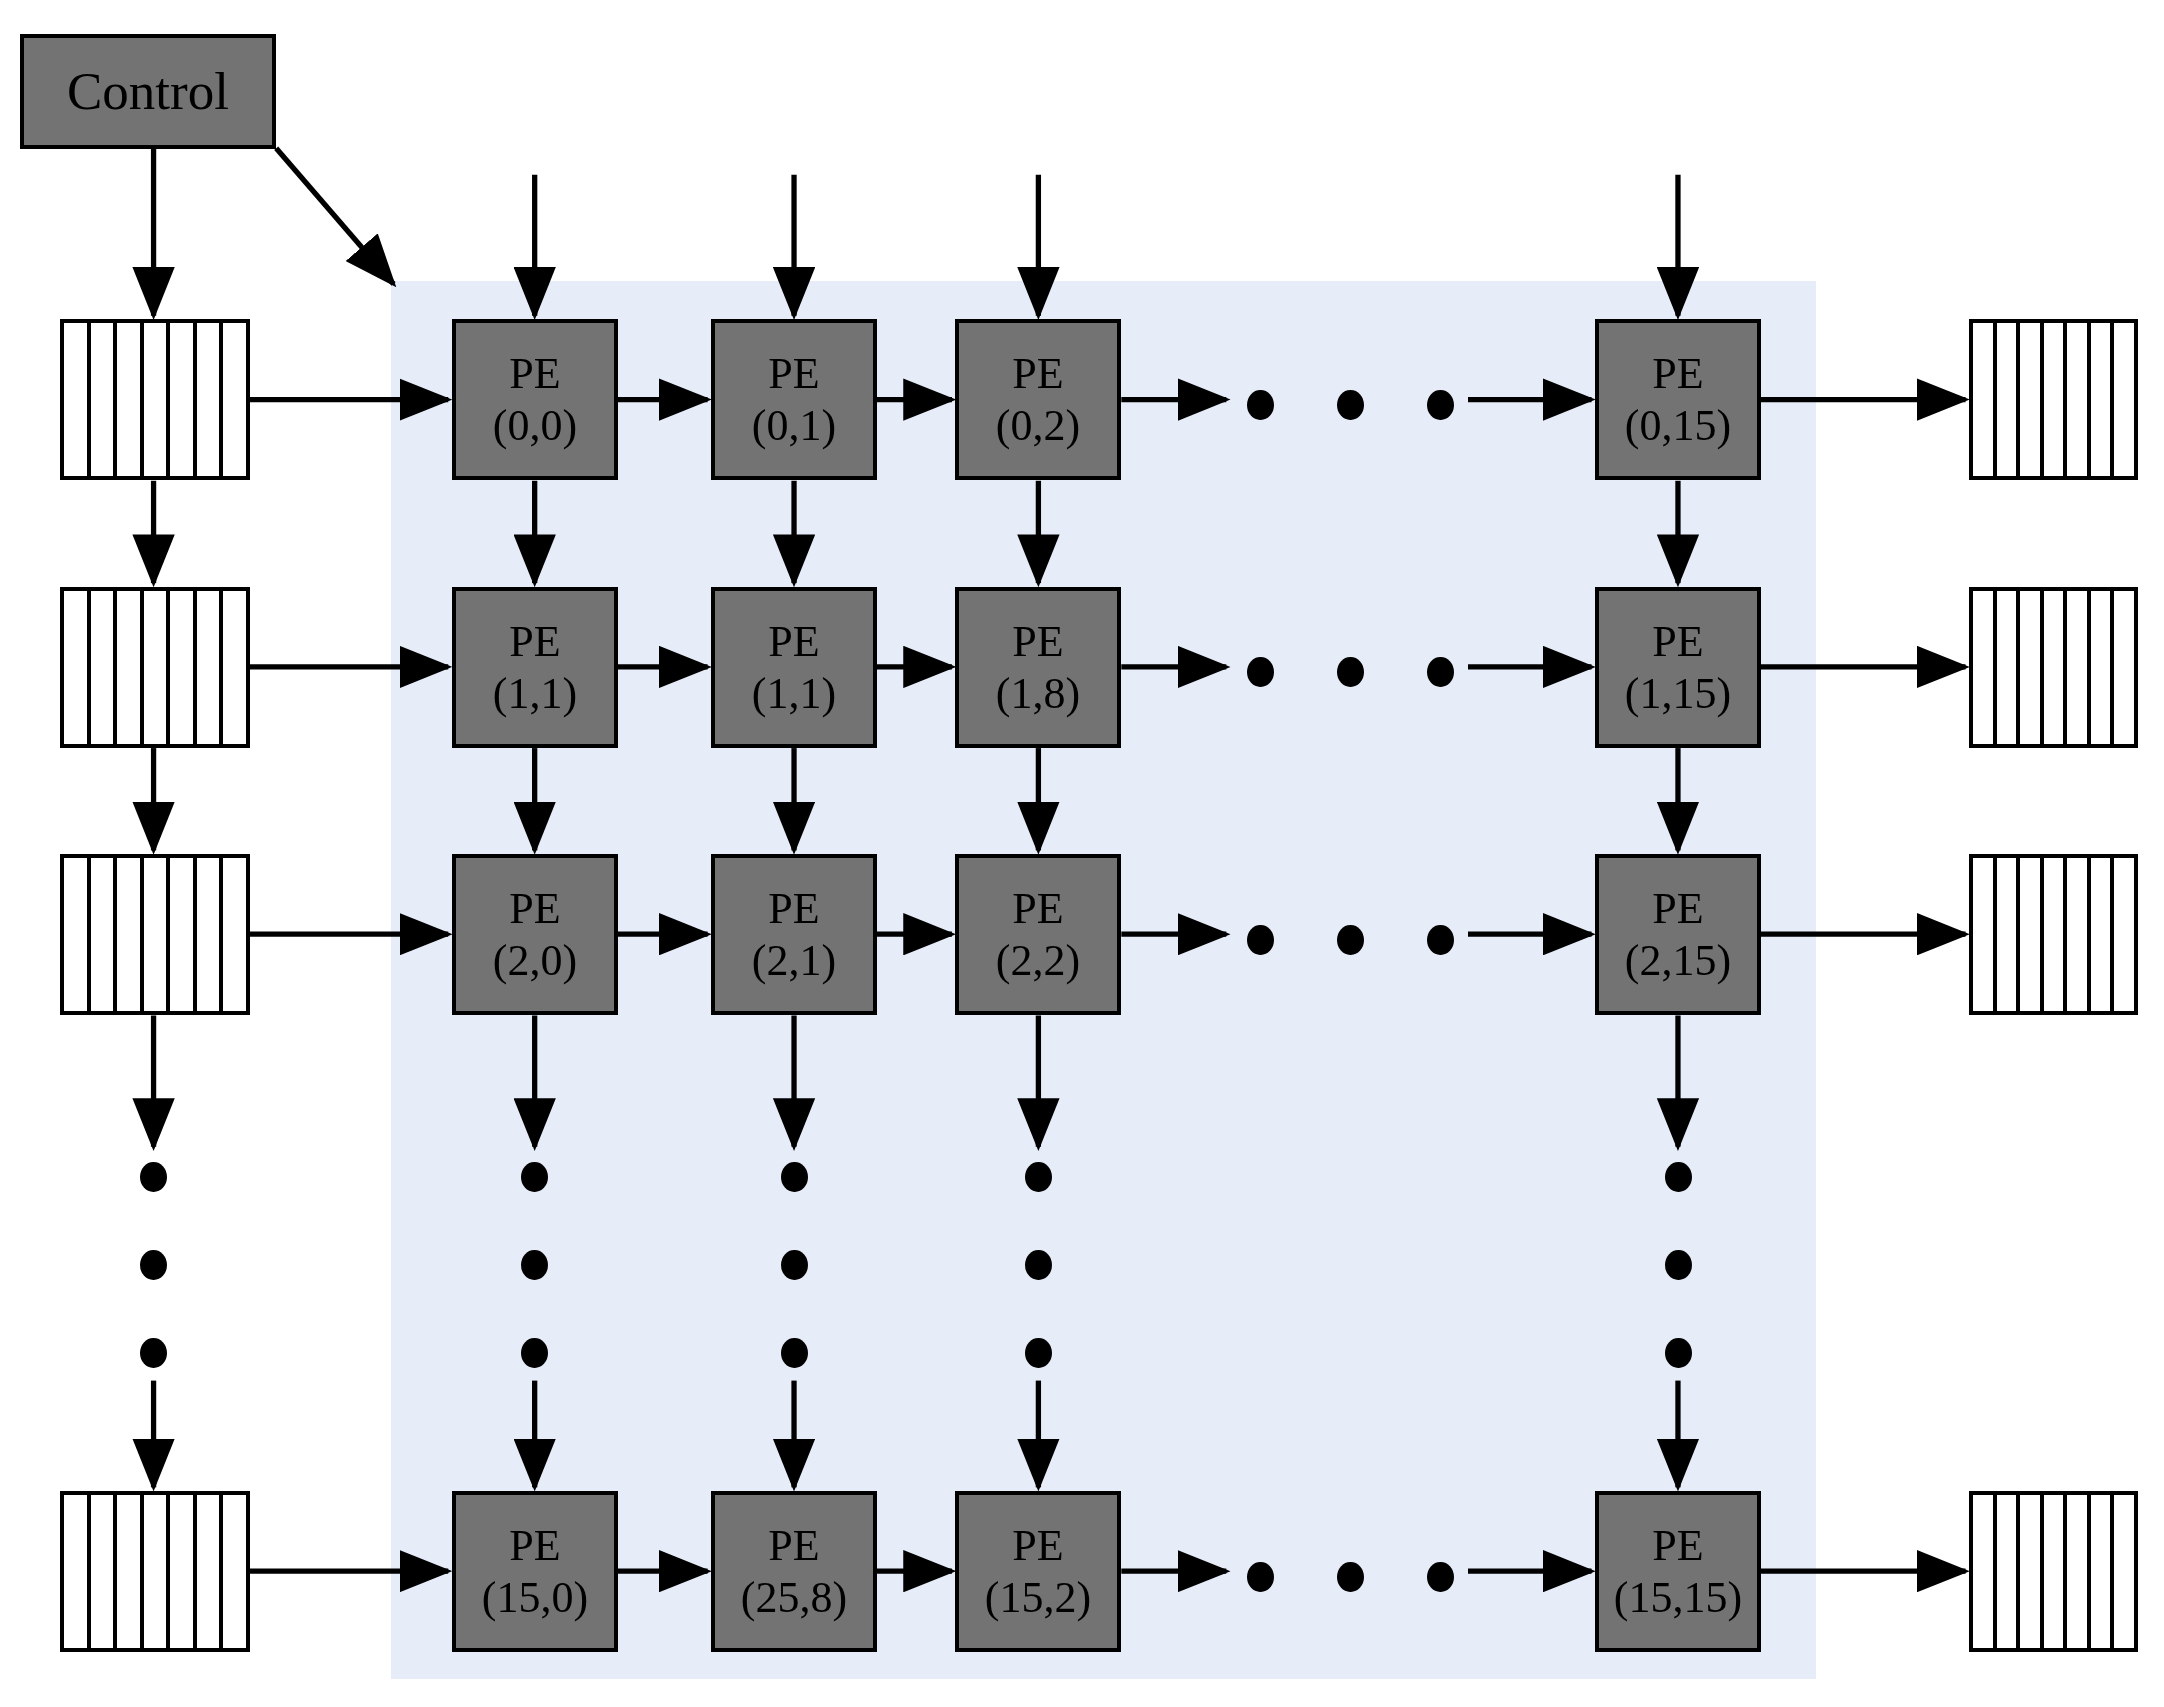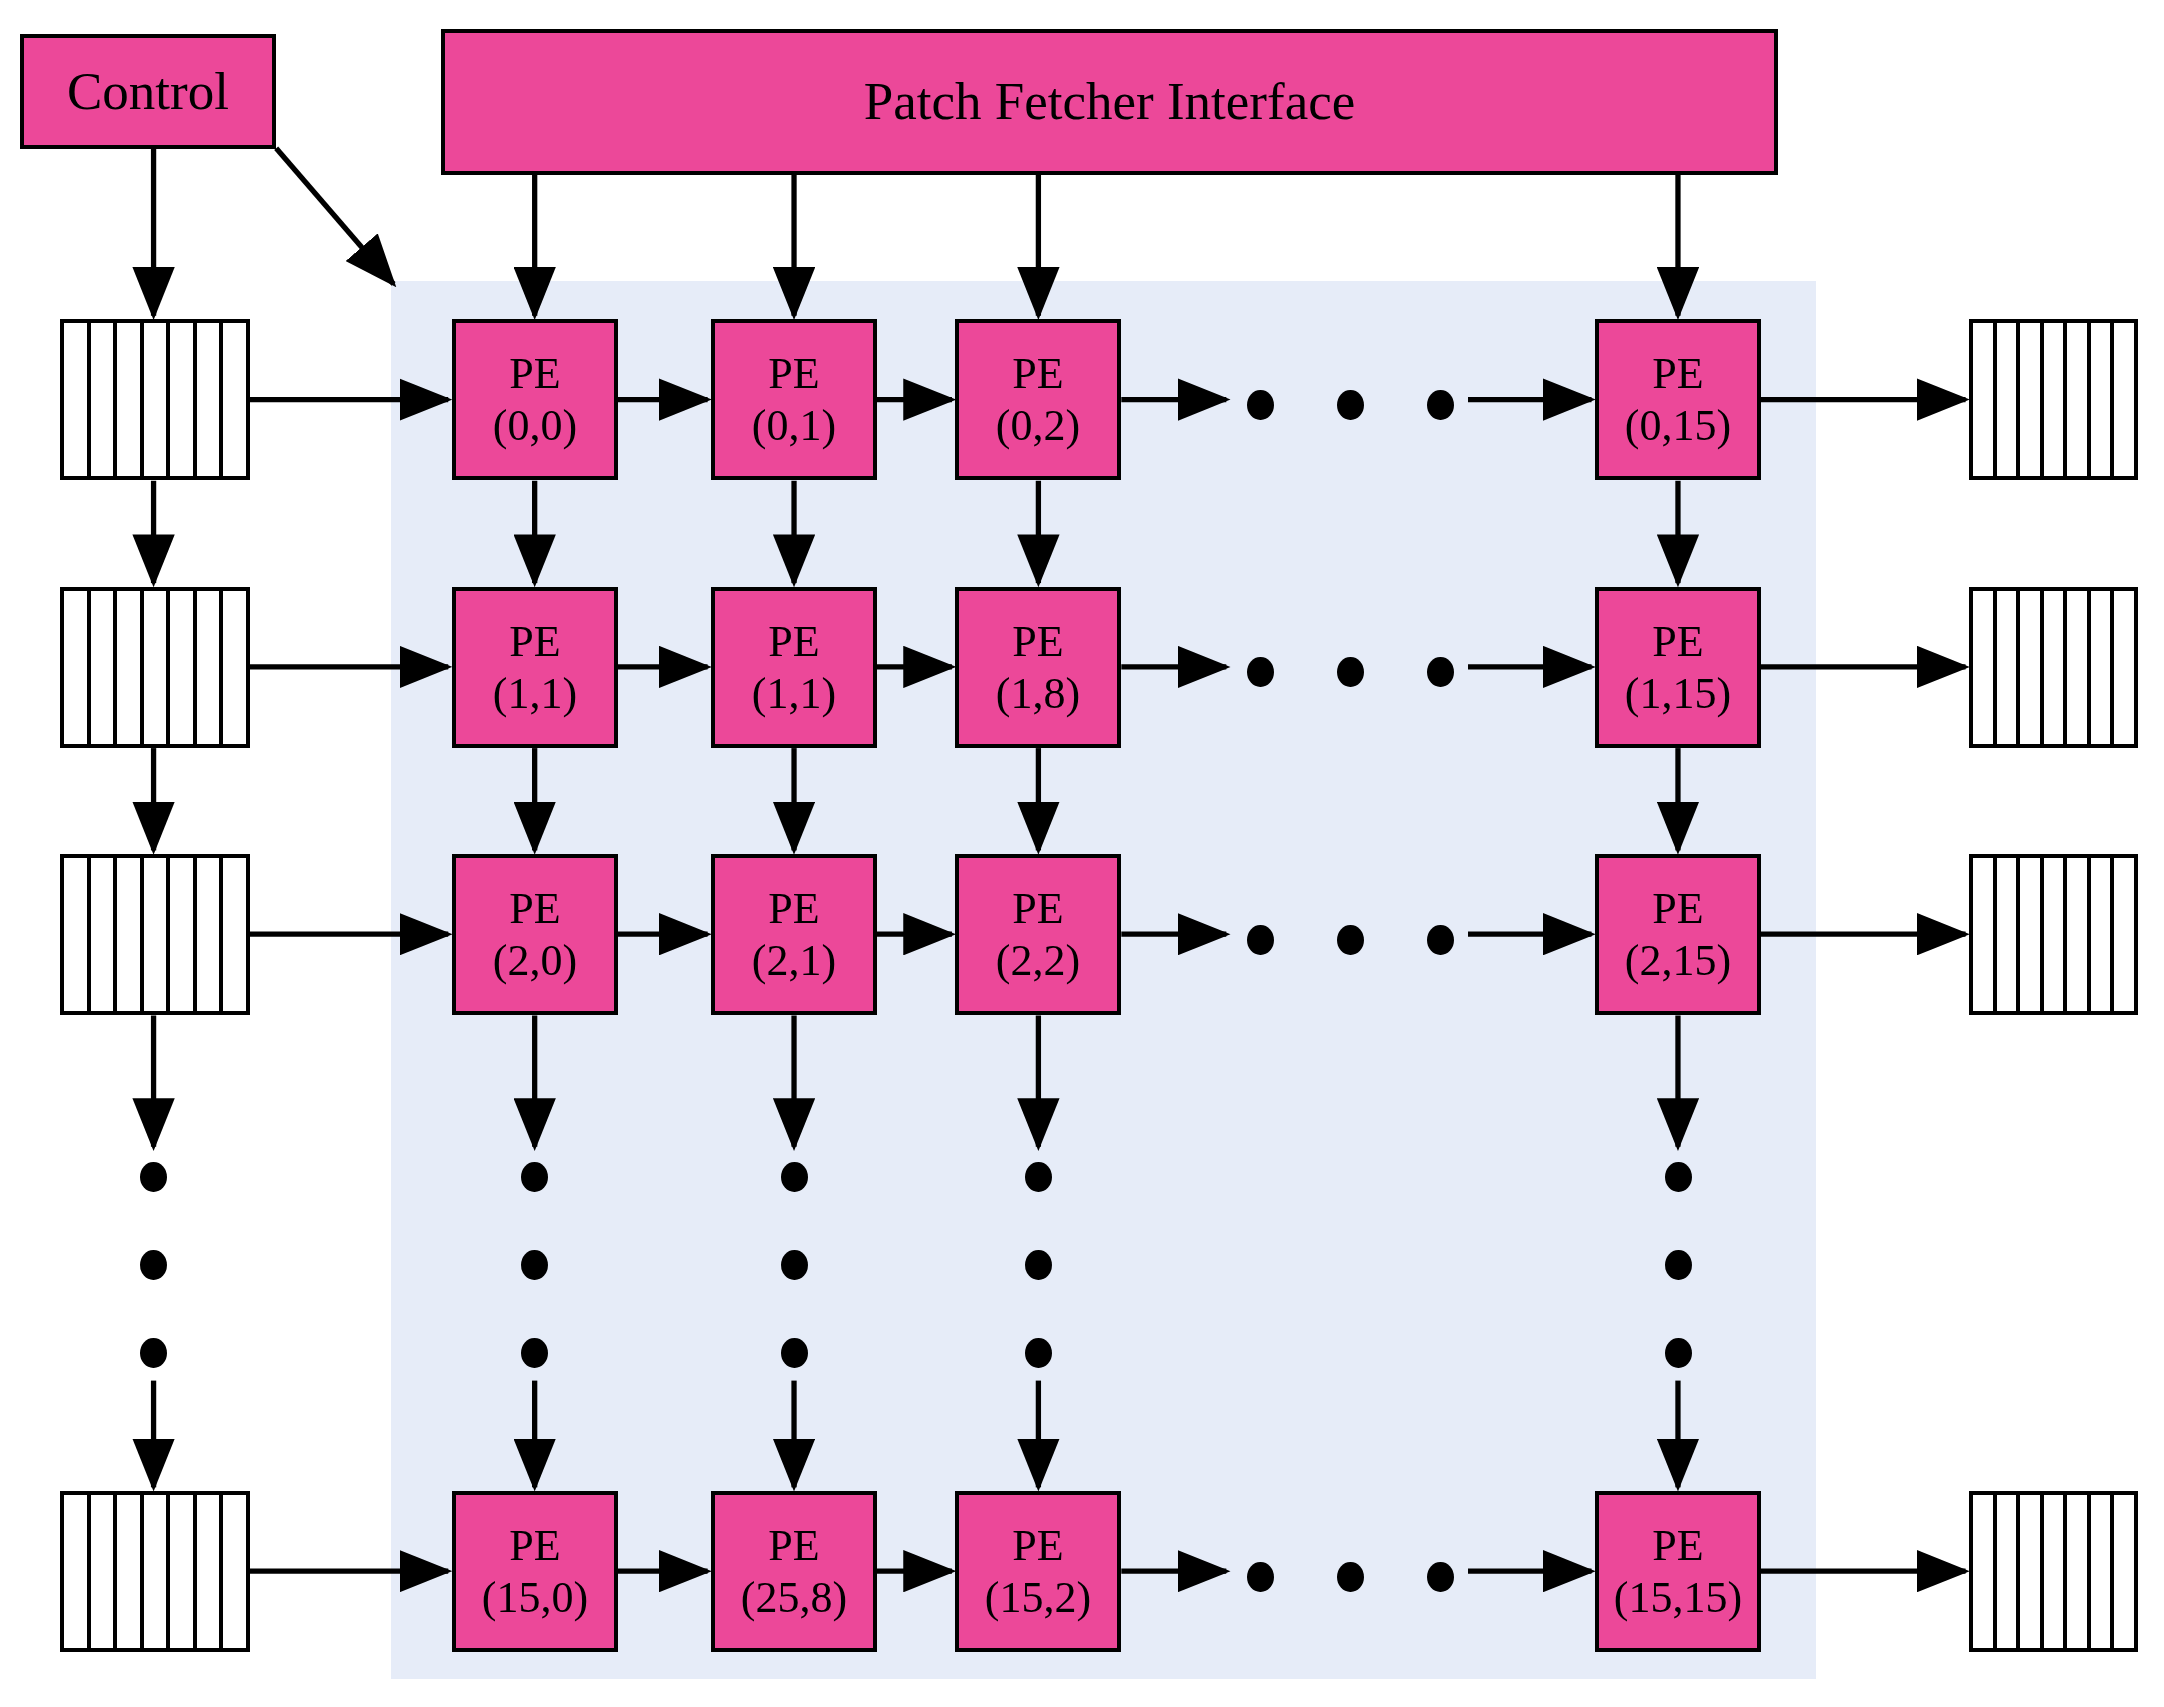--- a/index.html
+++ b/index.html
@@ -14,21 +14,21 @@
     background: #ffffff;
     font-family: "Liberation Serif", "DejaVu Serif", serif;
     overflow: hidden;
   }
   .shade {
     position: absolute;
     background: #e6ecf8;
   }
   .boxed {
     position: absolute;
-    background: #ec4899;
+    background: #737373;
     border: 4.4px solid #000000;
     box-sizing: border-box;
     display: flex;
     align-items: center;
     justify-content: center;
     text-align: center;
     line-height: 1.12;
   }
   .ctrl-box {
     font-size: 53px;
@@ -72,23 +72,20 @@
 <body>
 
 <div id="canvas">
 
   <div class="shade" style="left:391px; top:281px; width:1425px; height:1398px;"></div>
 
   <div class="boxed ctrl-box" style="left:20px; top:34px; width:256px; height:115px;">
     <span>Control</span>
   </div>
 
-  <div class="boxed pfi-box" style="left:441px; top:29px; width:1337px; height:146px;">
-    <span>Patch Fetcher Interface</span>
-  </div>
 
   <div class="buf" style="left:60px; top:319px; width:190px; height:161px;">
     <div class="cell"></div>
       <div class="cell"></div>
       <div class="cell"></div>
       <div class="cell"></div>
       <div class="cell"></div>
       <div class="cell"></div>
       <div class="cell"></div>
   </div>

